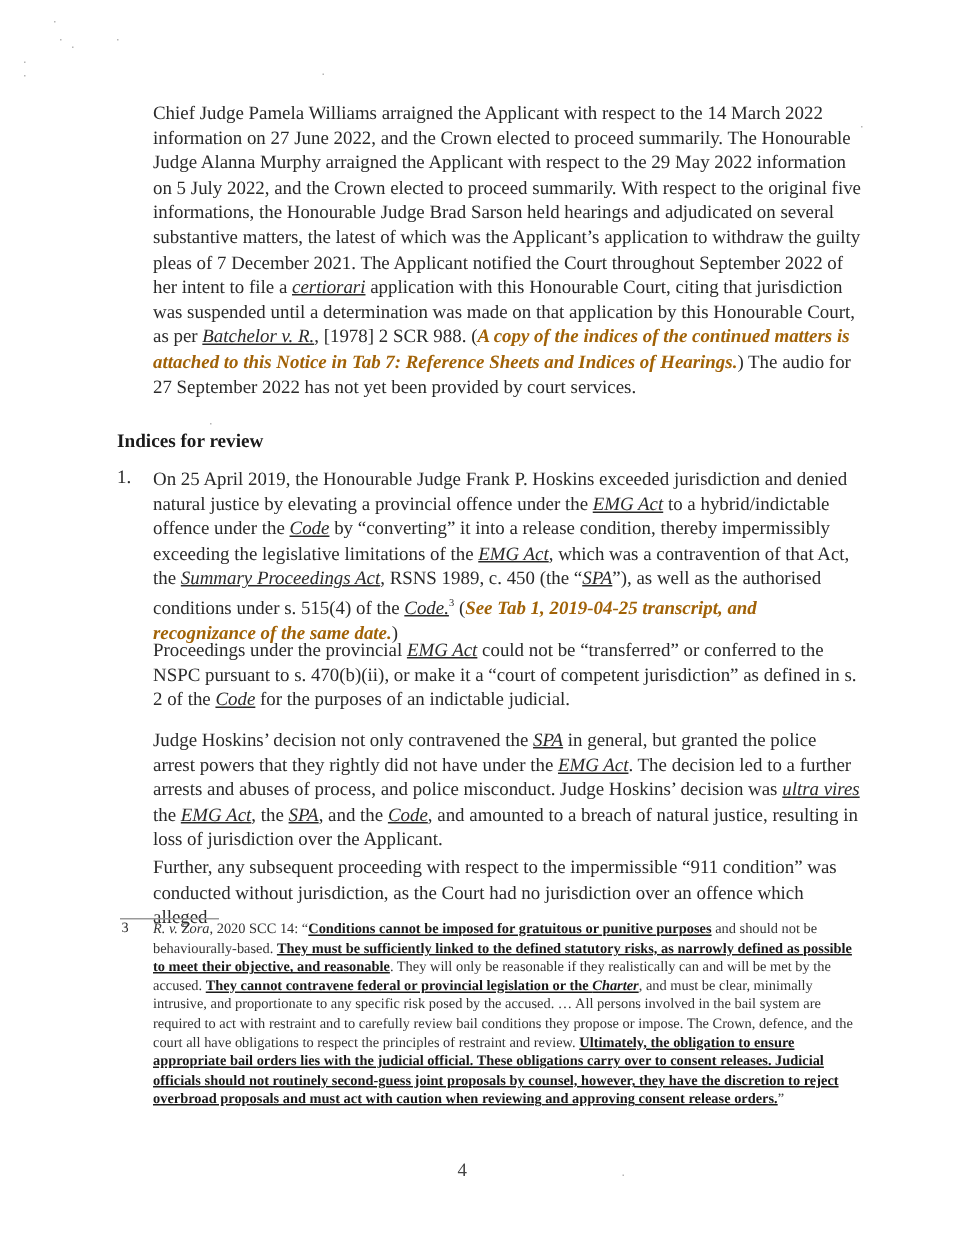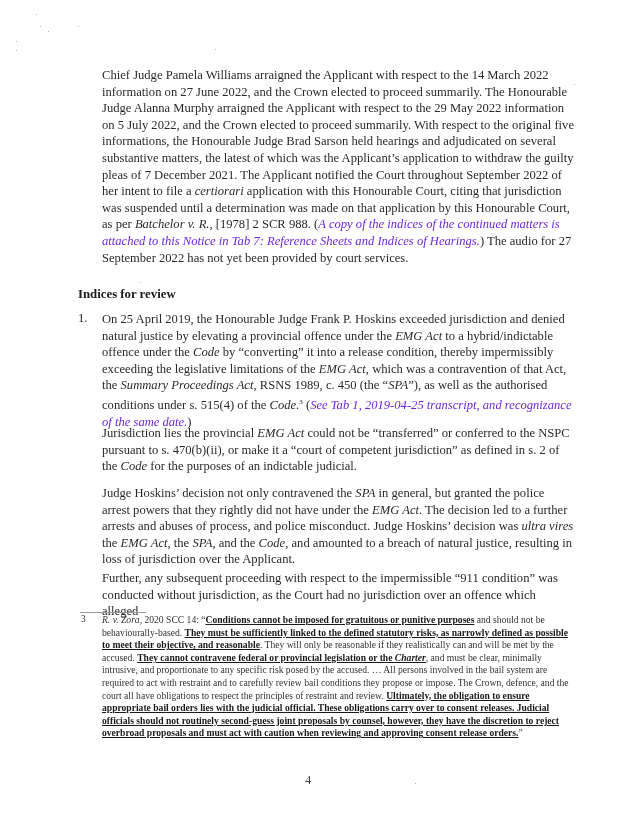--- a/index.html
+++ b/index.html
@@ -8,22 +8,22 @@
     position: relative;
     font-family: "Liberation Serif", "DejaVu Serif", serif;
     color: #2a2a2a;
   }
   .page { position: absolute; left: 0; top: 0; width: 640px; height: 827px; }
   .specks span { position: absolute; width: 1px; height: 1px; background: #b5b5b5; }
   .para {
     position: absolute; left: 102px; width: 472px;
     font-size: 12.6px; line-height: 16.6px; margin: 0;
   }
-  .para i { font-style: italic; }
-  .bold-italic { font-weight: normal; font-style: italic; color: #6d28d9; }
+  .para i { font-style: italic; text-decoration: underline; }
+  .bold-italic { font-weight: bold; font-style: italic; color: #a16207; }
   .heading {
     position: absolute; left: 78px; top: 287px;
     font-size: 12.8px; font-weight: bold; margin: 0; color: #1a1a1a;
   }
   .list-num { position: absolute; left: 78px; top: 311px; font-size: 12.6px; }
   .fn-rule { position: absolute; left: 80px; top: 612px; width: 66px; height: 1px; background: #9a9a9a; }
   .fn-num { position: absolute; left: 81px; top: 614px; font-size: 9.5px; }
   .footnote {
     position: absolute; left: 102px; top: 614px; width: 472px;
     font-size: 9.6px; line-height: 12.6px; margin: 0; color: #333;
@@ -50,21 +50,21 @@
   </div>
 
   <p class="para" style="top:67px;"><span>Chief Judge Pamela Williams arraigned the Applicant with respect to the 14 March 2022 information on 27 June 2022, and the Crown elected to proceed summarily.  The Honourable Judge Alanna Murphy arraigned the Applicant with respect to the 29 May 2022 information on 5 July 2022, and the Crown elected to proceed summarily.  With respect to the original five informations, the Honourable Judge Brad Sarson held hearings and adjudicated on several substantive matters, the latest of which was the Applicant’s application to withdraw the guilty pleas of 7 December 2021.  The Applicant notified the Court throughout September 2022 of her intent to file a </span><i>certiorari</i><span> application with this Honourable Court, citing that jurisdiction was suspended until a determination was made on that application by this Honourable Court, as per </span><i>Batchelor v. R.</i><span>, [1978] 2 SCR 988.  (</span><span class="bold-italic">A copy of the indices of the continued matters is attached to this Notice in Tab 7:  Reference Sheets and Indices of Hearings.</span><span>)  The audio for 27 September 2022 has not yet been provided by court services.</span></p>
 
   <h3 class="heading">Indices for review</h3>
 
   <span class="list-num">1.</span>
 
   <p class="para" style="top:311px;"><span>On 25 April 2019, the Honourable Judge Frank P. Hoskins exceeded jurisdiction and denied natural justice by elevating a provincial offence under the </span><i>EMG Act</i><span> to a hybrid/indictable offence under the </span><i>Code</i><span> by “converting” it into a release condition, thereby impermissibly exceeding the legislative limitations of the </span><i>EMG Act</i><span>, which was a contravention of that Act, the </span><i>Summary Proceedings Act</i><span>, RSNS 1989, c. 450 (the “</span><i>SPA</i><span>”), as well as the authorised conditions under s. 515(4) of the </span><i>Code.</i><sup style="font-size:7px;">3</sup><span>  (</span><span class="bold-italic">See Tab 1, 2019-04-25 transcript, and recognizance of the same date.</span><span>)</span></p>
 
-  <p class="para" style="top:425px;"><span>Jurisdiction lies the provincial </span><i>EMG Act</i><span> could not be “transferred” or conferred to the NSPC pursuant to s. 470(b)(ii), or make it a “court of competent jurisdiction” as defined in s. 2 of the </span><i>Code</i><span> for the purposes of an indictable judicial.</span></p>
+  <p class="para" style="top:425px;"><span>Proceedings under the provincial </span><i>EMG Act</i><span> could not be “transferred” or conferred to the NSPC pursuant to s. 470(b)(ii), or make it a “court of competent jurisdiction” as defined in s. 2 of the </span><i>Code</i><span> for the purposes of an indictable judicial.</span></p>
 
   <p class="para" style="top:485px;"><span>Judge Hoskins’ decision not only contravened the </span><i>SPA</i><span> in general, but granted the police arrest powers that they rightly did not have under the </span><i>EMG Act</i><span>.  The decision led to a further arrests and abuses of process, and police misconduct.  Judge Hoskins’ decision was </span><i>ultra vires</i><span> the </span><i>EMG Act</i><span>, the </span><i>SPA</i><span>, and the </span><i>Code</i><span>, and amounted to a breach of natural justice, resulting in loss of  jurisdiction over the Applicant.</span></p>
 
   <p class="para" style="top:570px;">Further, any subsequent proceeding with respect to the impermissible “911 condition” was conducted without jurisdiction, as the Court had no jurisdiction over an offence which alleged</p>
 
   <div class="fn-rule"></div>
   <span class="fn-num">3</span>
   <p class="footnote"><i>R. v. Zora</i><span>, 2020 SCC 14: “</span><u>Conditions cannot be imposed for gratuitous or punitive purposes</u><span> and should not be behaviourally-based. </span><u>They must be sufficiently linked to the defined statutory risks, as narrowly defined as possible to meet their objective, and reasonable</u><span>. They will only be reasonable if they realistically can and will be met by the accused. </span><u><span>They cannot contravene federal or provincial legislation or the </span><i>Charter</i></u><span>, and must be clear, minimally intrusive, and proportionate to any specific risk posed by the accused. … All persons involved in the bail system are required to act with restraint and to carefully review bail conditions they propose or impose. The Crown, defence, and the court all have obligations to respect the principles of restraint and review. </span><u>Ultimately, the obligation to ensure appropriate bail orders lies with the judicial official. These obligations carry over to consent releases. Judicial officials should not routinely second-guess joint proposals by counsel, however, they have the discretion to reject overbroad proposals and must act with caution when reviewing and approving consent release orders.</u><span>”</span></p>
 
   <span class="page-number">4</span>

